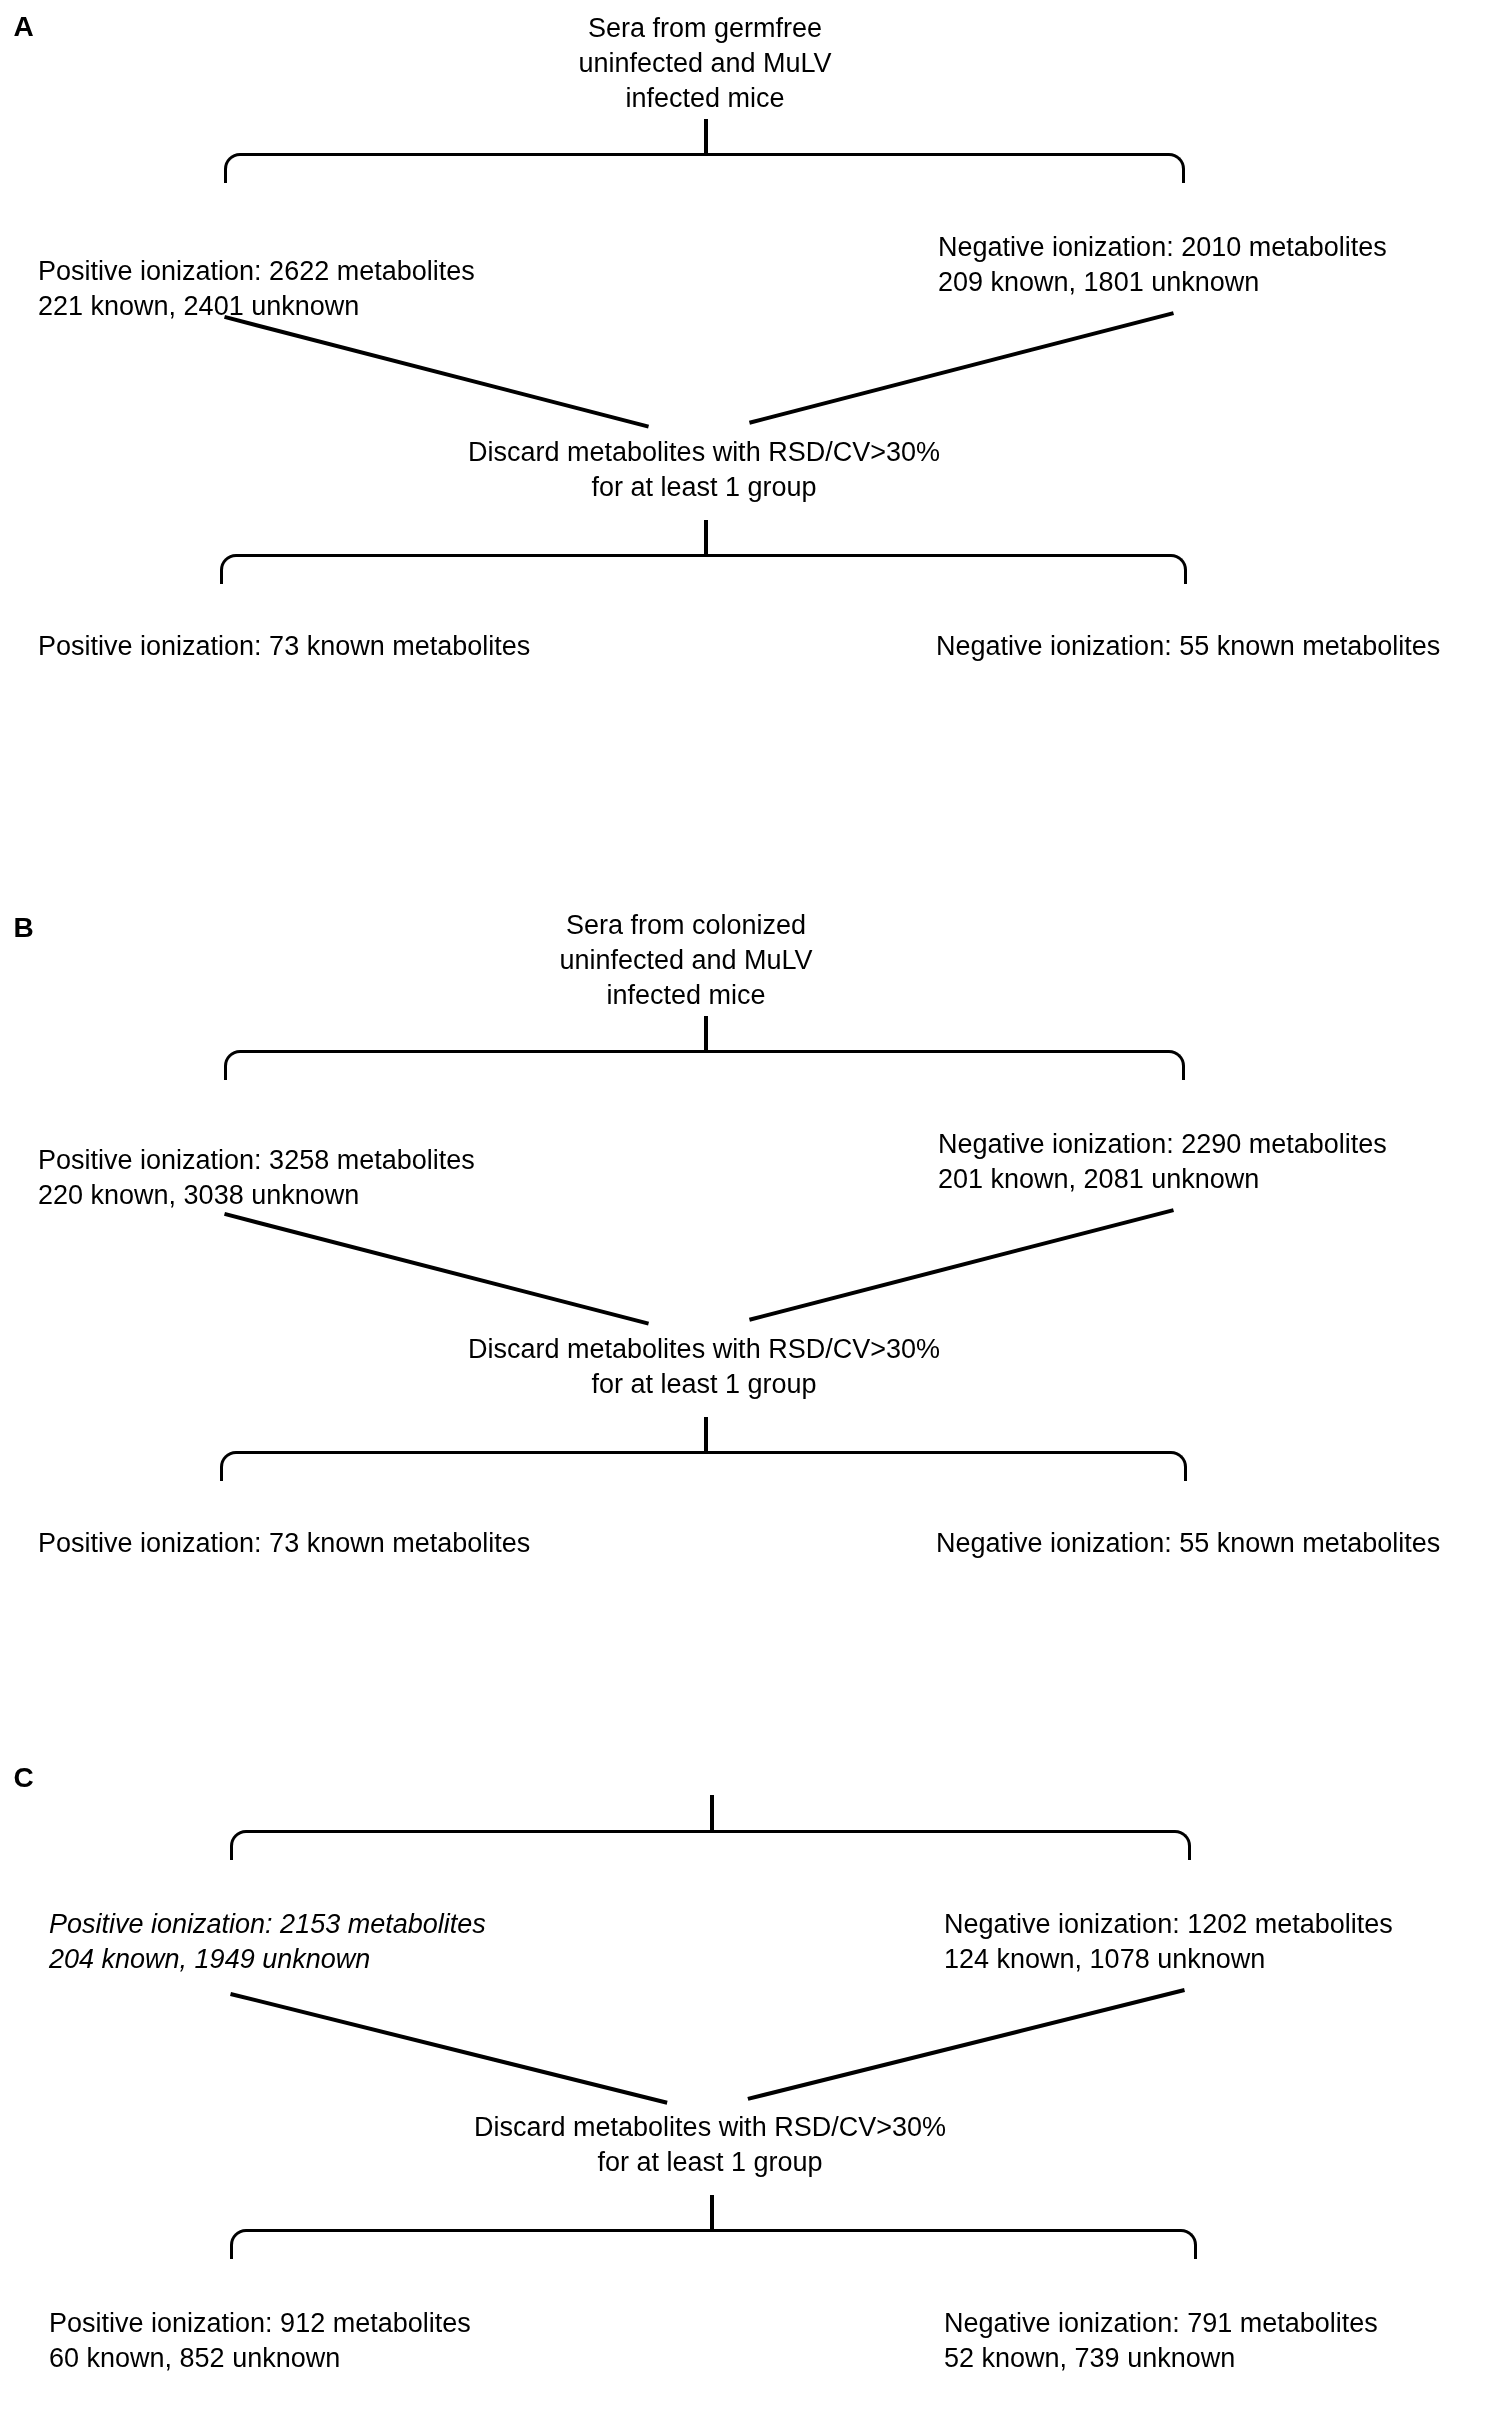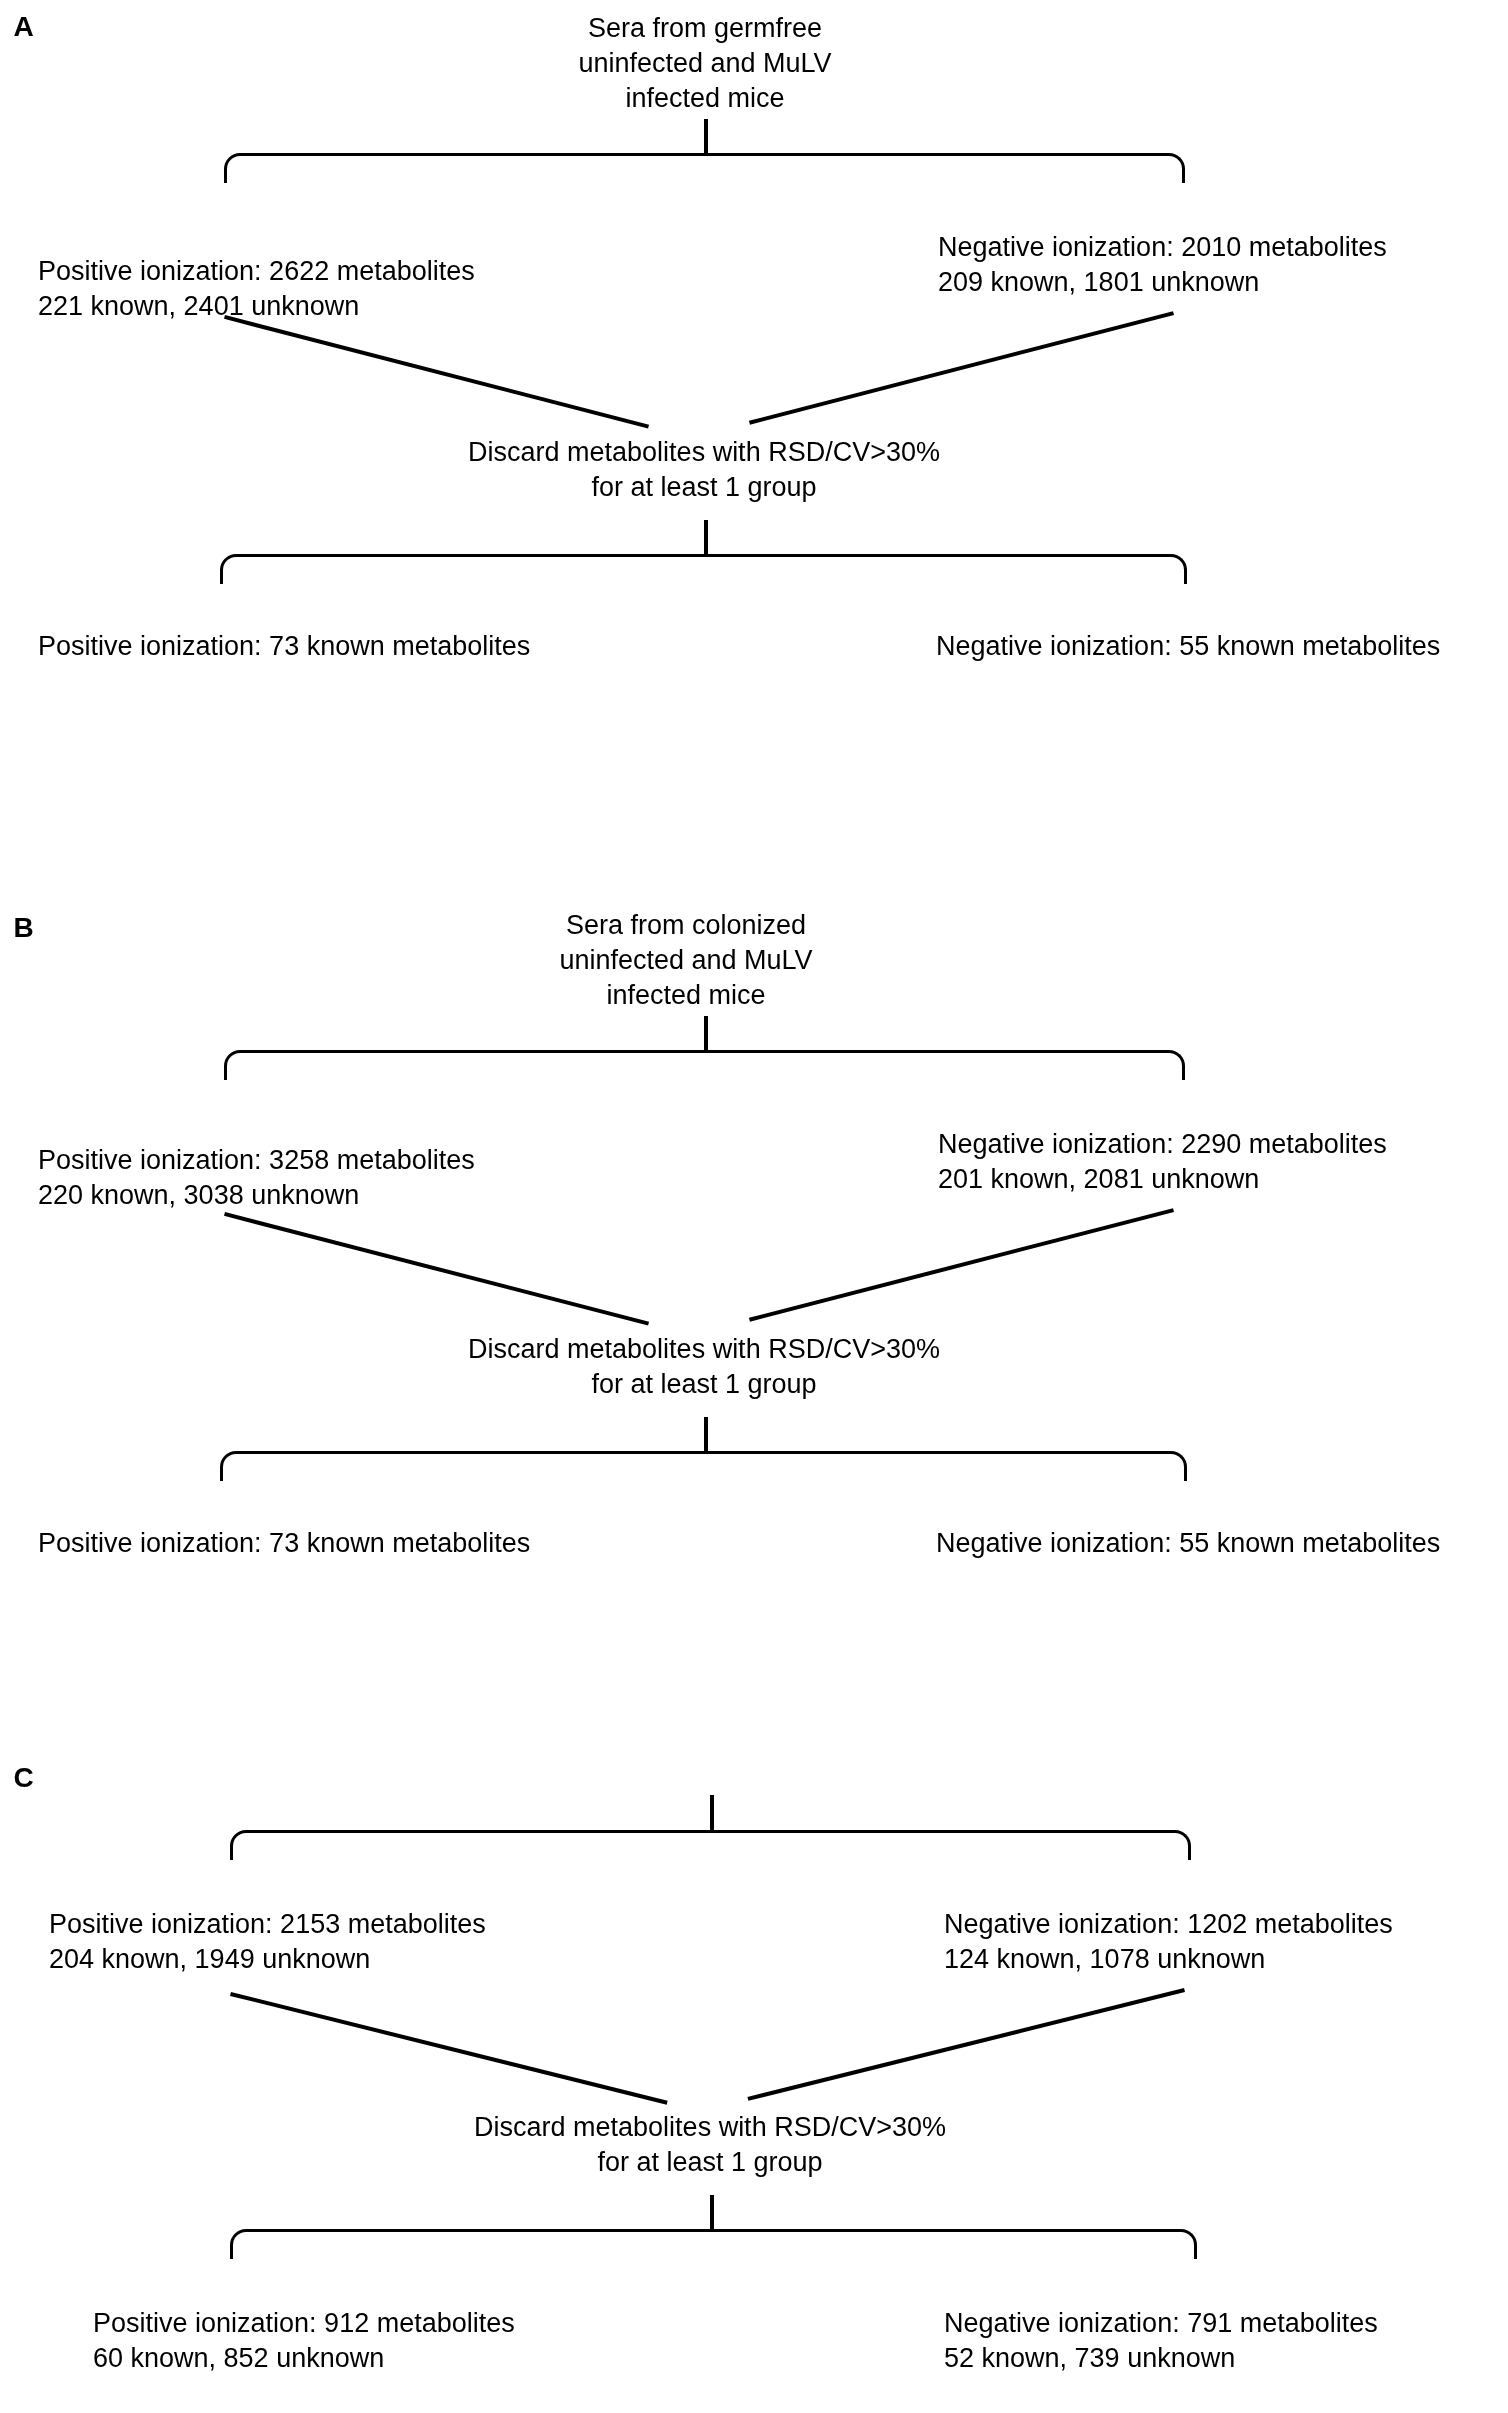--- a/index.html
+++ b/index.html
@@ -127,32 +127,32 @@
 </div>
 
 <div class="panel" style="top:1745px;height:669px;">
 
   <div class="panel-letter" style="left:13.4px;top:17px;">C</div>
 
 
   <div class="vline" style="left:710px;top:50px;height:38px;"></div>
   <div class="bracket" style="left:230px;top:85px;width:961px;height:30px;"></div>
 
-  <div class="node-text left-text" style="left:49px;top:162px;width:608px;">Positive ionization: 2153 metabolites
+  <div class="node-text left-text" style="left:49px;top:162px;width:608px;font-style:italic;">Positive ionization: 2153 metabolites
 204 known, 1949 unknown</div>
   <div class="node-text right-text" style="left:944px;top:162px;width:608px;">Negative ionization: 1202 metabolites
 124 known, 1078 unknown</div>
 
   <div class="diag" style="left:231px;top:247px;width:450px;transform:rotate(14.0deg);"></div>
   <div class="diag" style="left:1185px;top:247px;width:450px;transform:rotate(166deg);"></div>
 
   <div class="node-text center-text" style="left:710px;top:365px;width:669px;">Discard metabolites with RSD/CV&gt;30%
 for at least 1 group</div>
 
   <div class="vline" style="left:710px;top:450px;height:36px;"></div>
   <div class="bracket" style="left:230px;top:484px;width:967px;height:30px;"></div>
 
-  <div class="node-text left-text" style="left:49px;top:561px;width:669px;margin-left:44px;">Positive ionization: 912 metabolites
+  <div class="node-text left-text" style="left:49px;top:561px;width:669px;">Positive ionization: 912 metabolites
 60 known, 852 unknown</div>
   <div class="node-text right-text" style="left:944px;top:561px;width:669px;">Negative ionization: 791 metabolites
 52 known, 739 unknown</div>
 </div>
 
 
 </body></html>

